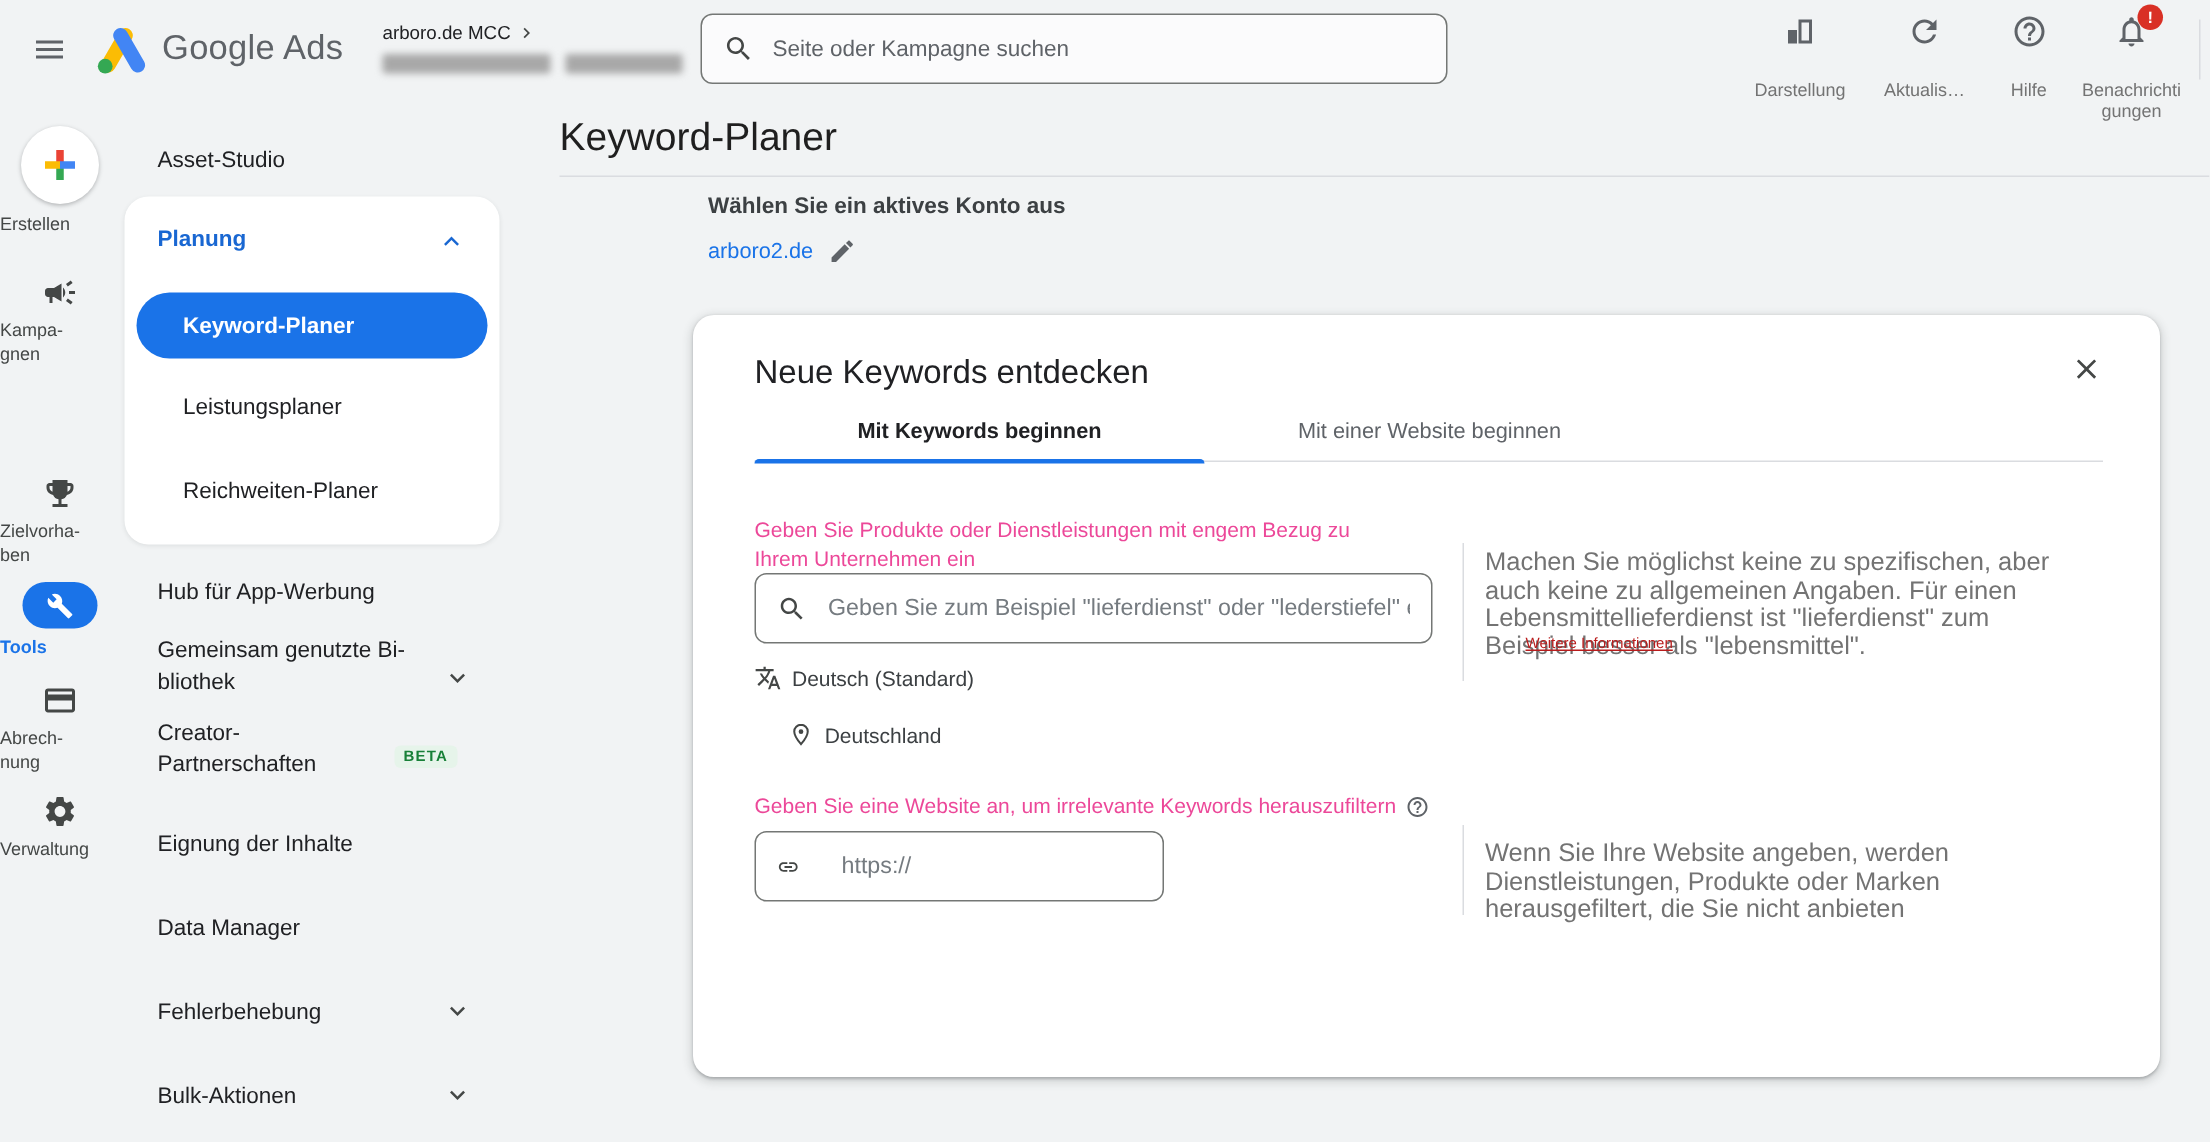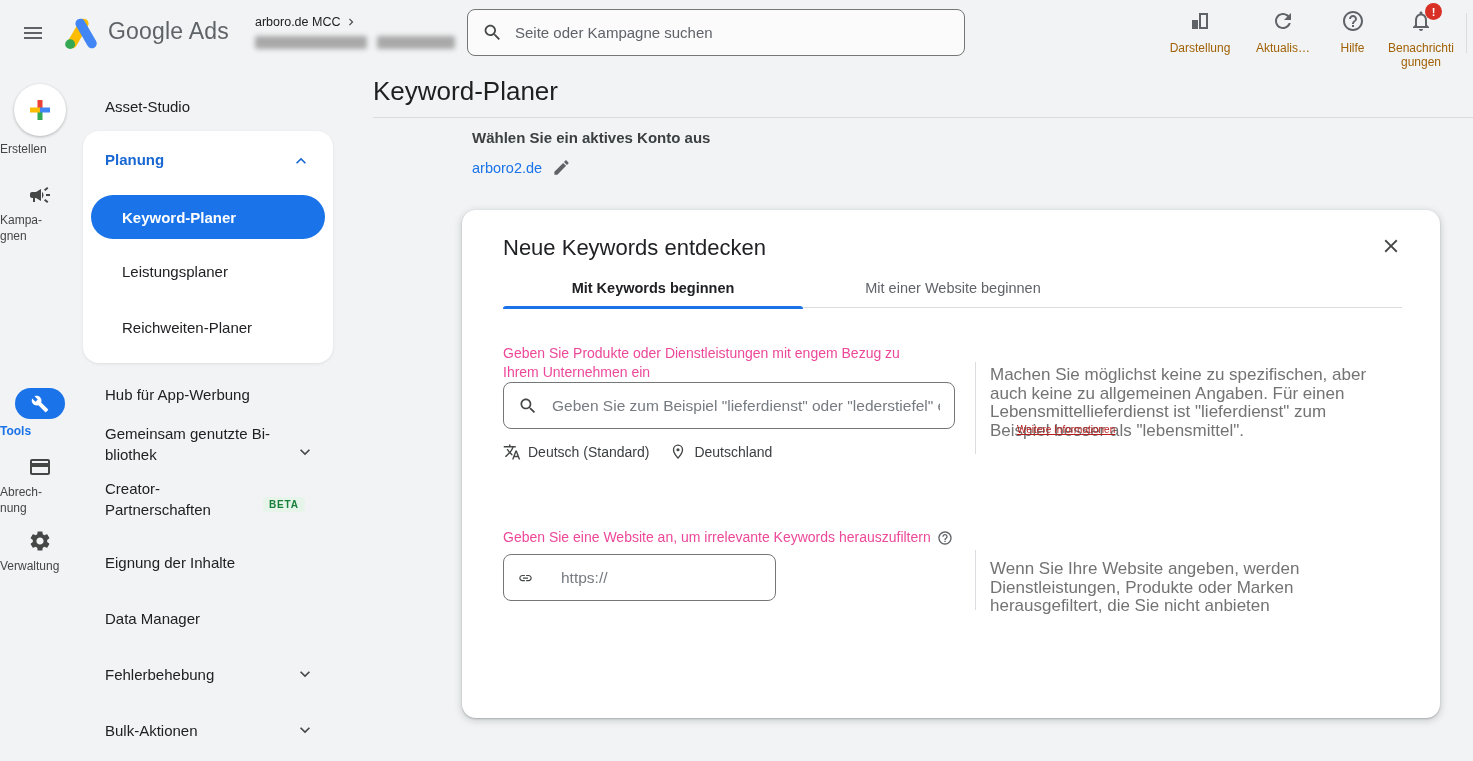--- a/index.html
+++ b/index.html
@@ -28,21 +28,21 @@
     background:#fbfbfc; border:1px solid #747775; border-radius:8px;
     display:flex; align-items:center; padding:0 14px; gap:12px;
   }
   .search-bar input {
     border:none; outline:none; background:transparent; flex:1;
     font-size:15px; color:#202124; font-family:inherit;
   }
   .search-bar input::placeholder { color:#5f6368; }
   .tb-action { position:absolute; top:9px; text-align:center; cursor:pointer; }
   .tb-action .icw { position:relative; display:inline-block; }
-  .tb-action .lbl { margin-top:4px; font-size:12px; line-height:14px; color:#a16207; white-space:pre-line; }
+  .tb-action .lbl { margin-top:15px; font-size:12px; line-height:14px; color:#737373; white-space:pre-line; }
   .badge {
     position:absolute; top:-6px; right:-9px; width:17px; height:17px; border-radius:50%;
     background:#d93025; color:#fff; font-size:11px; font-weight:bold;
     display:flex; align-items:center; justify-content:center;
   }
   .tb-divider { position:absolute; left:1466px; top:13px; width:1px; height:40px; background:#dadce0; }
 
   
   .rail { position:absolute; left:0; top:66px; width:80px; bottom:0; }
   .rail-item { position:absolute; width:80px; cursor:pointer; }
@@ -108,21 +108,21 @@
   .kw-label { top:134px; width:420px; }
   .kw-input {
     position:absolute; left:41px; top:172px; width:452px; height:47px;
     border:1px solid #747775; border-radius:8px; background:#fff;
     display:flex; align-items:center; gap:14px; padding:0 14px;
   }
   .kw-input input, .url-input input {
     border:none; outline:none; flex:1; font-size:15.5px; font-family:inherit; color:#202124; background:transparent;
   }
   .kw-input input::placeholder, .url-input input::placeholder { color:#757b80; }
-  .lang-row { position:absolute; left:41px; top:233px; display:flex; align-items:center; gap:20px; }
+  .lang-row { position:absolute; left:41px; top:233px; display:flex; align-items:center; gap:20px;flex-direction:column; }
   .lang-chip { display:flex; align-items:center; gap:7px; font-size:14px; color:#3c4043; cursor:pointer; }
   .vrule { position:absolute; left:513px; width:1px; background:#dadce0; }
   .vr1 { top:152px; height:92px; }
   .vr2 { top:340px; height:60px; }
   .hint { position:absolute; left:528px; width:396px; font-size:17px; line-height:18.5px; color:#737373; }
   .hint1 { top:156px; }
   .hint2 { top:350px; }
   .more-info { position:absolute; left:555px; top:214px; font-size:10px; color:#b91c1c; text-decoration:underline; cursor:pointer; }
   .ws-label { top:318px; display:flex; align-items:center; gap:6px; }
   .url-input {
@@ -225,20 +225,29 @@
   <div class="rail-item" style="top:116px;">
     <div class="rail-ic">
         <svg class="ic" width="24" height="24" viewBox="0 0 24 24">
           <path fill="#444746" d="M18 11v2h4v-2h-4zm-2 6.61c.96.71 2.21 1.65 3.2 2.39.4-.53.8-1.07 1.2-1.6-.99-.74-2.24-1.68-3.2-2.4-.4.54-.8 1.08-1.2 1.61zM20.4 5.6c-.4-.53-.8-1.07-1.2-1.6-.99.74-2.24 1.68-3.2 2.4.4.53.8 1.07 1.2 1.6.96-.72 2.21-1.65 3.2-2.4zM4 9c-1.1 0-2 .9-2 2v2c0 1.1.9 2 2 2h1v4h2v-4h1l5 3V6L8 9H4zm11.5 3c0-1.33-.58-2.53-1.5-3.35v6.69c.92-.81 1.5-2.02 1.5-3.34z"></path>
         </svg>
       </div>
     <div class="lbl">Kampa-
 gnen</div>
   </div>
 
+  <div class="rail-item" style="top:250px;">
+    <div class="rail-ic">
+        <svg class="ic" width="24" height="24" viewBox="0 0 24 24">
+          <path fill="#444746" d="M19 5h-2V3H7v2H5c-1.1 0-2 .9-2 2v1c0 2.55 1.92 4.63 4.39 4.94.63 1.5 1.98 2.63 3.61 2.96V19H7v2h10v-2h-4v-3.1c1.63-.33 2.98-1.46 3.61-2.96C19.08 12.63 21 10.55 21 8V7c0-1.1-.9-2-2-2zM5 8V7h2v3.82C5.84 10.4 5 9.3 5 8zm14 0c0 1.3-.84 2.4-2 2.82V7h2v1z"></path>
+        </svg>
+      </div>
+    <div class="lbl">Zielvorha-
+ben</div>
+  </div>
 
   <div class="rail-item active" style="top:256px; top:322px;">
     <div class="tools-pill">
       <svg class="ic" width="18" height="18" viewBox="0 0 24 24">
           <path fill="#ffffff" d="M22.7 19l-9.1-9.1c.9-2.3.4-5-1.5-6.9-2-2-5-2.4-7.4-1.3L9 6 6 9 1.6 4.7C.4 7.1.9 10.1 2.9 12.1c1.9 1.9 4.6 2.4 6.9 1.5l9.1 9.1c.4.4 1 .4 1.4 0l2.3-2.3c.5-.4.5-1.1.1-1.4z"></path>
         </svg>
     </div>
     <div class="lbl">Tools</div>
   </div>
 

